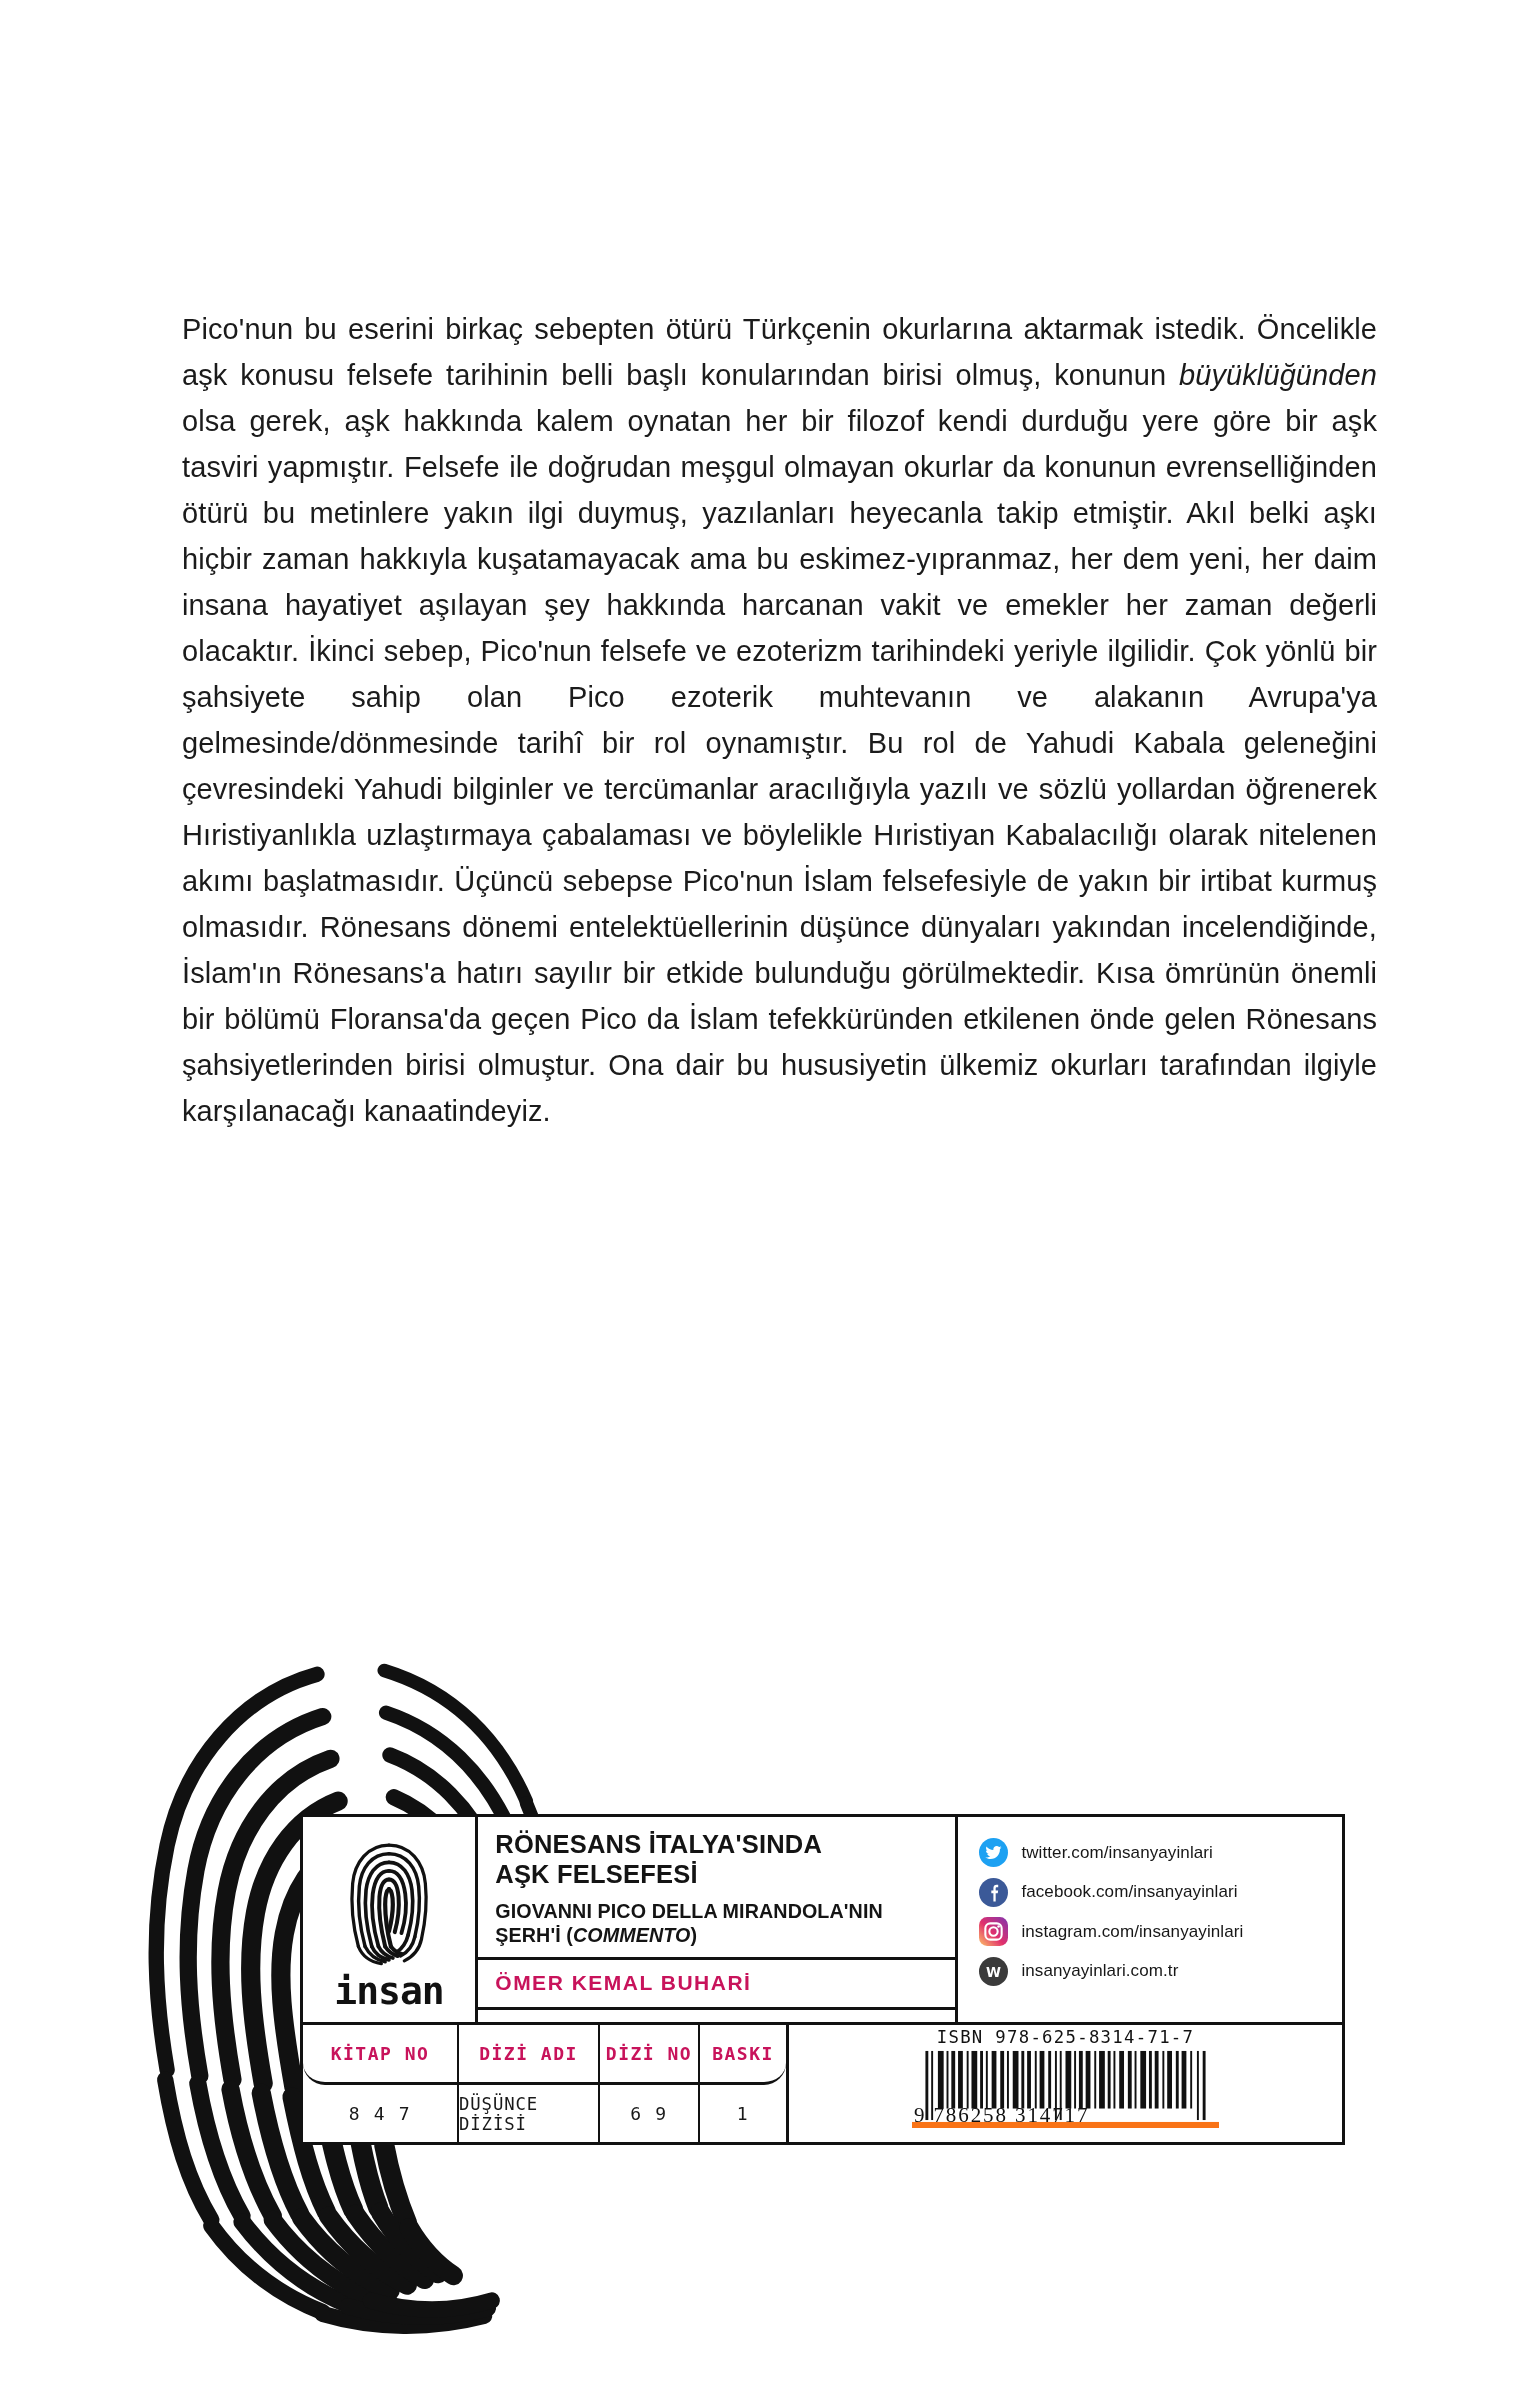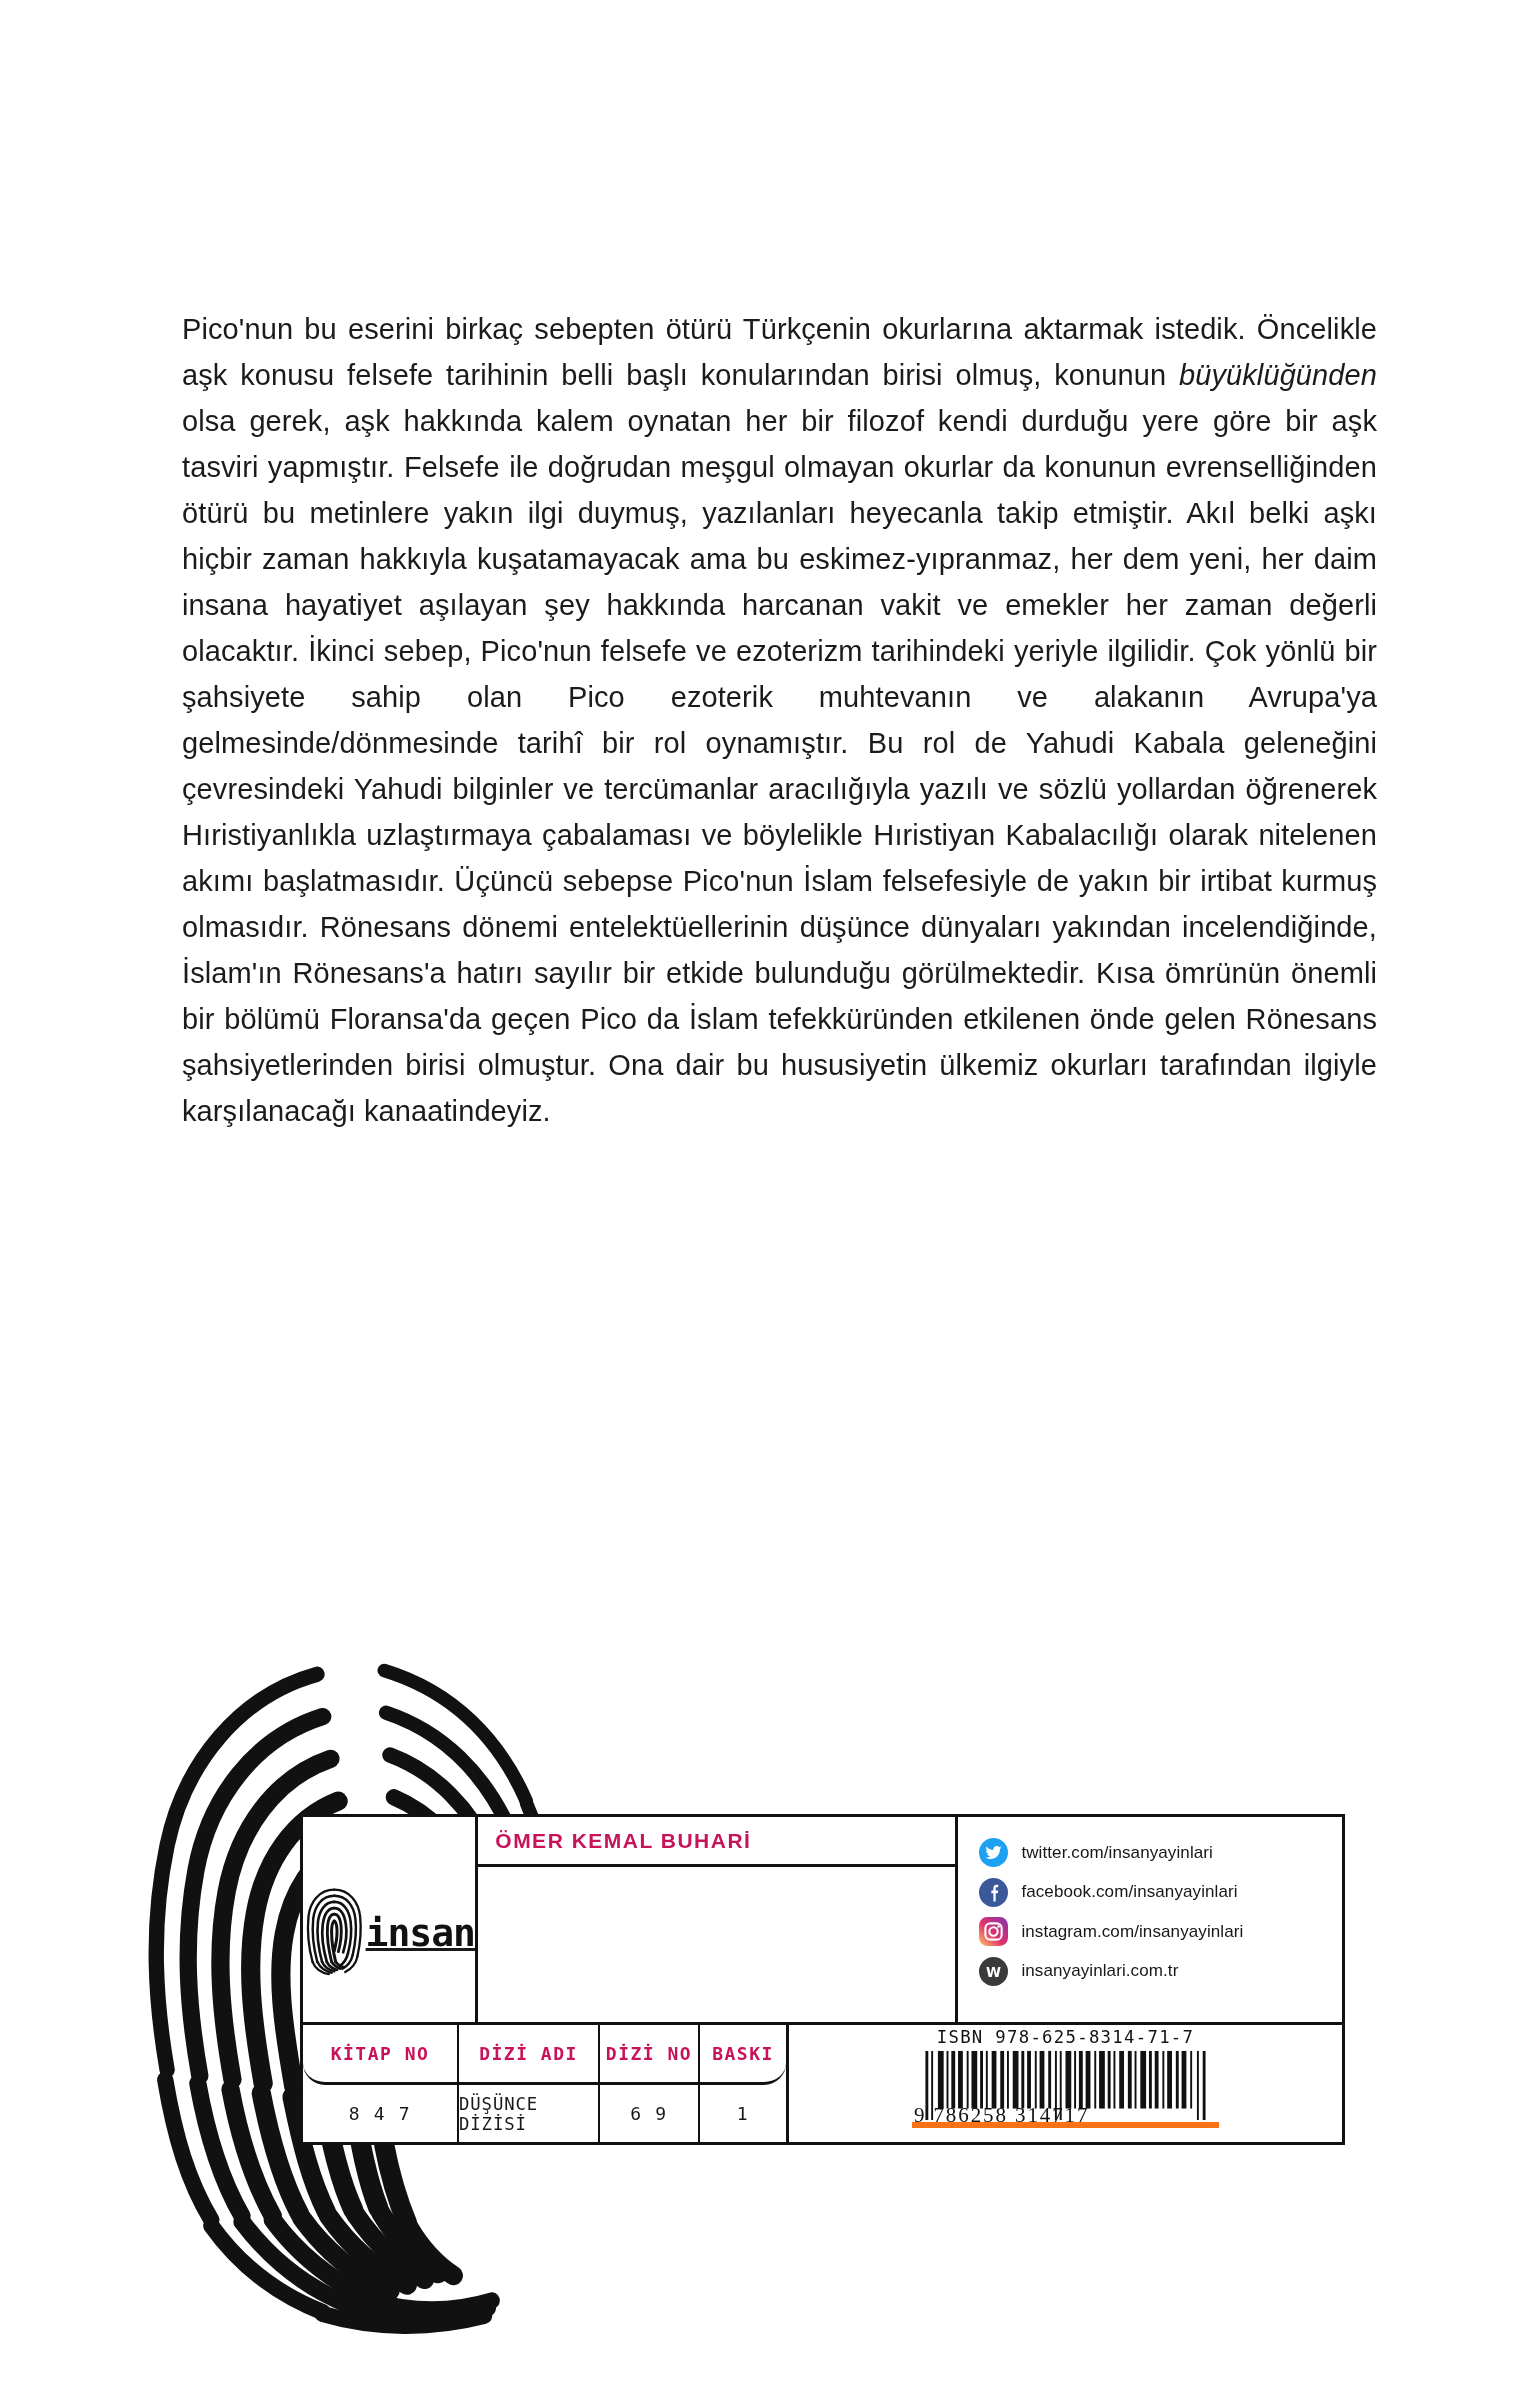--- a/index.html
+++ b/index.html
@@ -63,25 +63,24 @@
     min-height: 0;
   }
 
   
   .logo-cell {
     width: 175px;
     flex: 0 0 175px;
     border-right: 3.8px solid #111111;
     box-sizing: border-box;
     display: flex;
-    flex-direction: row;
+    flex-direction: column;
     align-items: center;
     justify-content: flex-start;
     padding-top: 22px;
-    text-decoration: underline;
   }
   .logo-print { width: 88px; height: 127px; display:block; }
   .logo-word {
     font-family: "DejaVu Sans Mono", monospace;
     font-weight: bold;
     font-size: 38px;
     letter-spacing: -1px;
     color: #111111;
     line-height: 1;
     margin-top: 5.8px;
@@ -306,20 +305,28 @@
           <path d="M48 112 C51 116 55 119 60 120" stroke-width="4"></path>
           <path d="M80 104 C78 114 72 122 62 127" stroke-width="3.4"></path>
           <path d="M73 102 C71 111 66 118 58 122" stroke-width="3.6"></path>
           <path d="M66 100 C64 108 60 114 54 118" stroke-width="3.8"></path>
         </g>
       </svg>
       <div class="logo-word">insan</div>
     </div>
 
     <div class="title-cell">
+      <div class="title-block">
+        <div class="book-title">RÖNESANS İTALYA'SINDA</div>
+        <div class="book-title">AŞK FELSEFESİ</div>
+        <div class="book-subtitle">
+          <div>GIOVANNI PICO DELLA MIRANDOLA'NIN</div>
+          <div><span>ŞERH'İ (</span><i>COMMENTO</i><span>)</span></div>
+        </div>
+      </div>
       <div class="author-block">
         <span class="author-name">ÖMER KEMAL BUHARİ</span>
       </div>
       <div class="author-spacer"></div>
     </div>
 
     <div class="social-cell">
 
       <div class="social-row">
         <svg class="social-icon" viewBox="0 0 32 32" aria-hidden="true">

